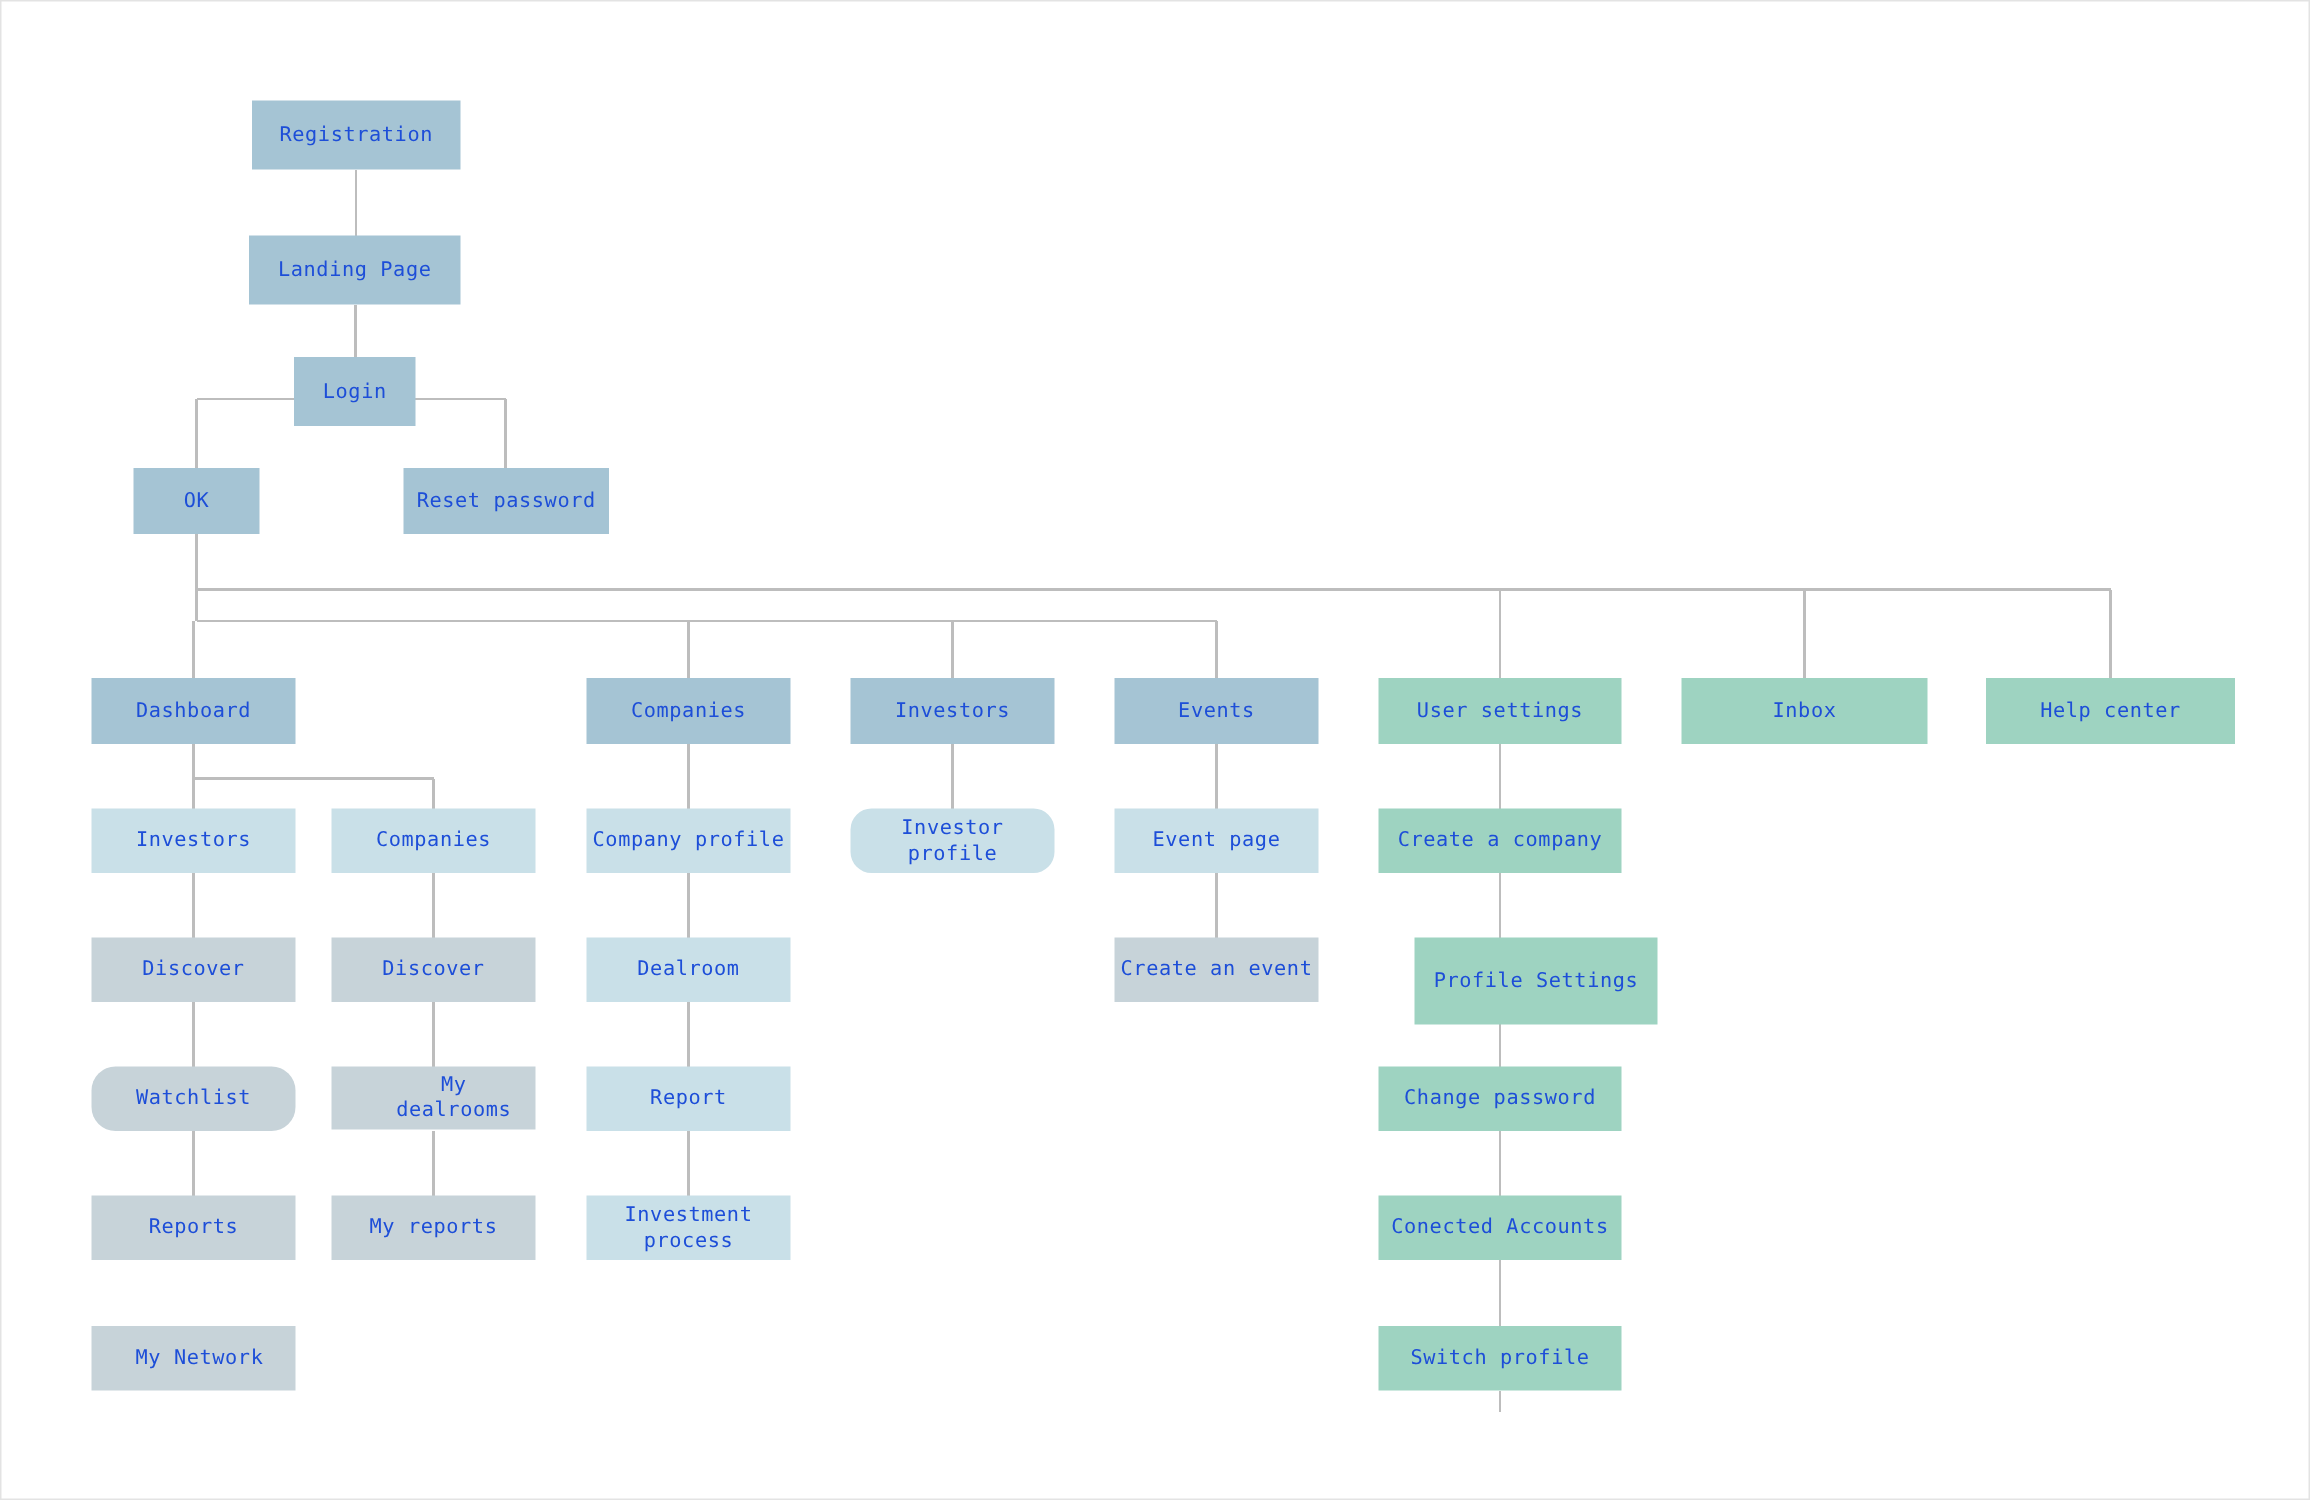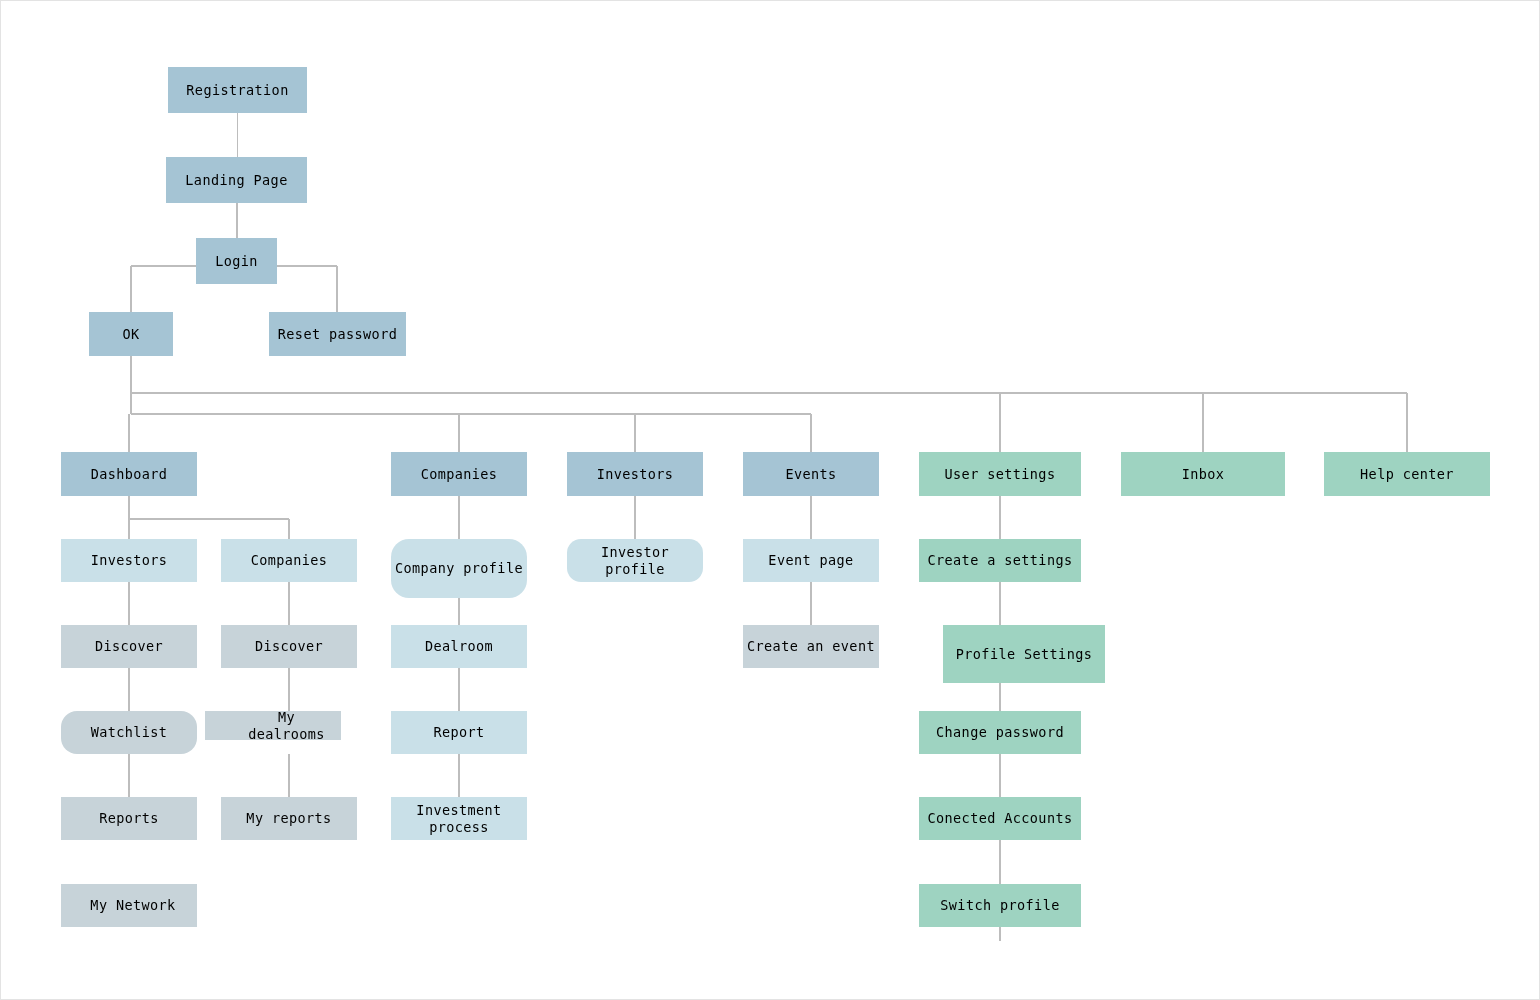--- a/index.html
+++ b/index.html
@@ -26,21 +26,21 @@
     height: 1000px;
     pointer-events: none;
   }
   .node {
     position: absolute;
     box-sizing: border-box;
     display: flex;
     align-items: center;
     justify-content: center;
     text-align: center;
-    color: #000000;
+    color: #1d4ed8;
     font-size: 13.5px;
     letter-spacing: 0.4px;
     line-height: 1.25;
     padding: 2px 4px;
     z-index: 2;
     white-space: pre-line;
   }
 </style>
 </head>
 <body>
@@ -88,31 +88,31 @@
     <div class="node" style="left: 268px; top: 311px; width: 137px; height: 44px; background: rgb(165, 196, 212);">Reset password</div>
     <div class="node" style="left: 60px; top: 451px; width: 136px; height: 44px; background: rgb(165, 196, 212);">Dashboard</div>
     <div class="node" style="left: 390px; top: 451px; width: 136px; height: 44px; background: rgb(165, 196, 212);">Companies</div>
     <div class="node" style="left: 566px; top: 451px; width: 136px; height: 44px; background: rgb(165, 196, 212);">Investors</div>
     <div class="node" style="left: 742px; top: 451px; width: 136px; height: 44px; background: rgb(165, 196, 212);">Events</div>
     <div class="node" style="left: 1120px; top: 451px; width: 164px; height: 44px; background: rgb(158, 211, 193);">Inbox</div>
     <div class="node" style="left: 918px; top: 451px; width: 162px; height: 44px; background: rgb(158, 211, 193);">User settings</div>
     <div class="node" style="left: 1323px; top: 451px; width: 166px; height: 44px; background: rgb(158, 211, 193);">Help center</div>
     <div class="node" style="left: 60px; top: 538px; width: 136px; height: 43px; background: rgb(201, 224, 232);">Investors</div>
     <div class="node" style="left: 220px; top: 538px; width: 136px; height: 43px; background: rgb(201, 224, 232);">Companies</div>
-    <div class="node" style="left: 390px; top: 538px; width: 136px; height: 59px; background: rgb(201, 224, 232); border-radius: 18px;">Company profile</div>
+    <div class="node" style="left: 390px; top: 538px; width: 136px; height: 43px; background: rgb(201, 224, 232);">Company profile</div>
     <div class="node" style="left: 566px; top: 538px; width: 136px; height: 43px; background: rgb(201, 224, 232); border-radius: 14px;">Investor profile</div>
     <div class="node" style="left: 742px; top: 538px; width: 136px; height: 43px; background: rgb(201, 224, 232);">Event page</div>
-    <div class="node" style="left: 918px; top: 538px; width: 162px; height: 43px; background: rgb(158, 211, 193);">Create a settings</div>
+    <div class="node" style="left: 918px; top: 538px; width: 162px; height: 43px; background: rgb(158, 211, 193);">Create a company</div>
     <div class="node" style="left: 60px; top: 624px; width: 136px; height: 43px; background: rgb(199, 211, 217);">Discover</div>
     <div class="node" style="left: 220px; top: 624px; width: 136px; height: 43px; background: rgb(199, 211, 217);">Discover</div>
     <div class="node" style="left: 390px; top: 624px; width: 136px; height: 43px; background: rgb(201, 224, 232);">Dealroom</div>
     <div class="node" style="left: 742px; top: 624px; width: 136px; height: 43px; background: rgb(199, 211, 217);">Create an event</div>
     <div class="node" style="left: 918px; top: 624px; width: 162px; height: 58px; background: rgb(158, 211, 193); margin-left: 24px;">Profile Settings</div>
     <div class="node" style="left: 60px; top: 710px; width: 136px; height: 43px; background: rgb(199, 211, 217); border-radius: 16px;">Watchlist</div>
-    <div class="node" style="left: 204px; top: 710px; width: 136px; height: 29px; background: rgb(199, 211, 217); padding-left: 31px;">My dealrooms</div>
+    <div class="node" style="left: 220px; top: 710px; width: 136px; height: 42px; background: rgb(199, 211, 217); padding-left: 31px;">My dealrooms</div>
     <div class="node" style="left: 390px; top: 710px; width: 136px; height: 43px; background: rgb(201, 224, 232);">Report</div>
     <div class="node" style="left: 918px; top: 710px; width: 162px; height: 43px; background: rgb(158, 211, 193);">Change password</div>
     <div class="node" style="left: 60px; top: 796px; width: 136px; height: 43px; background: rgb(199, 211, 217);">Reports</div>
     <div class="node" style="left: 220px; top: 796px; width: 136px; height: 43px; background: rgb(199, 211, 217);">My reports</div>
     <div class="node" style="left: 390px; top: 796px; width: 136px; height: 43px; background: rgb(201, 224, 232);">Investment
 process</div>
     <div class="node" style="left: 918px; top: 796px; width: 162px; height: 43px; background: rgb(158, 211, 193);">Conected Accounts</div>
     <div class="node" style="left: 60px; top: 883px; width: 136px; height: 43px; background: rgb(199, 211, 217); padding-left: 12px;">My Network</div>
     <div class="node" style="left: 918px; top: 883px; width: 162px; height: 43px; background: rgb(158, 211, 193);">Switch profile</div>
   </div>

